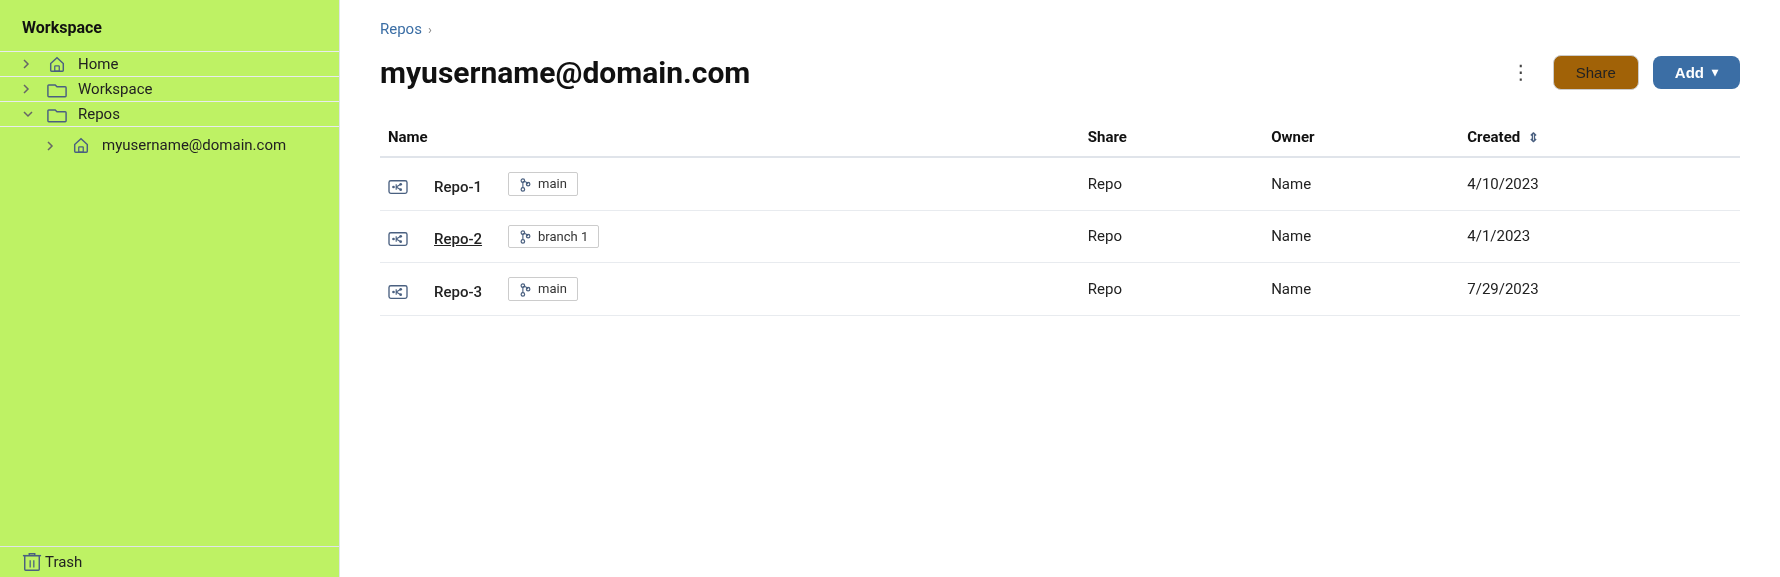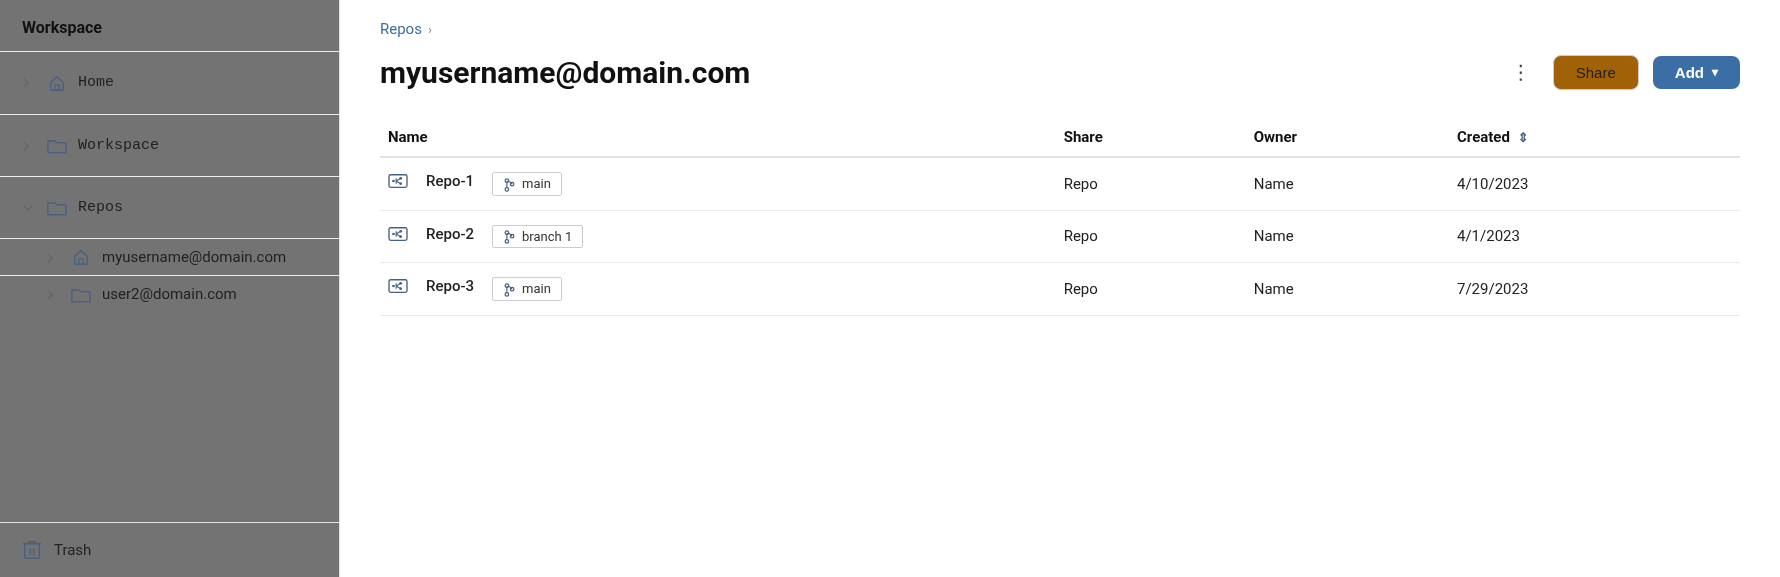--- a/index.html
+++ b/index.html
@@ -14,38 +14,37 @@
       color: #222;
     }
 
     
     .sidebar {
       width: 340px;
       min-width: 340px;
       border-right: 1px solid #e0e4ea;
       display: flex;
       flex-direction: column;
-      background: #737373;
+      background: #bef264;
       padding-top: 18px;
     }
     .sidebar-title {
       font-weight: 700;
       font-size: 16px;
       padding: 0 22px 14px 22px;
       color: #111;
     }
     .sidebar-item {
       display: flex;
-      padding: 22px 22px;
+      padding: 3px 22px;
       cursor: pointer;
       border-top: 1px solid #e8ebef;
       gap: 10px;
       color: #222;
       font-size: 15px;
-      font-family: Liberation Mono, monospace;
     }
     .sidebar-item .chevron {
       width: 14px;
       font-size: 11px;
       color: #666;
       flex-shrink: 0;
       display: flex;
       align-items: center;
     }
     .sidebar-item .item-icon {
@@ -84,22 +83,22 @@
       align-items: center;
       justify-content: center;
       flex-shrink: 0;
     }
 
     .sidebar-trash {
       margin-top: auto;
       border-top: 1px solid #e0e4ea;
       display: flex;
       align-items: center;
-      padding: 16px 22px;
-      gap: 12px;
+      padding: 4px 22px;
+      gap: 3px;
       cursor: pointer;
       color: #222;
       font-size: 15px;
     }
 
     
     .main {
       flex: 1;
       display: flex;
       flex-direction: column;
@@ -198,22 +197,22 @@
       border-bottom: 1px solid #e8ebef;
       font-size: 15px;
       color: #222;
       vertical-align: middle;
     }
     .repo-table tr:last-child td {
       border-bottom: 1px solid #e8ebef;
     }
     .repo-name-cell {
       display: flex;
-      align-items: flex-start;
-      gap: 18px;
+      align-items: flex-end;
+      gap: 26px;
     }
     .repo-icon {
       color: #4a6080;
       display: flex;
       align-items: center;
     }
     .branch-badge {
       display: inline-flex;
       align-items: center;
       gap: 6px;
@@ -291,33 +290,20 @@
     <span class="item-icon">
       <svg width="18" height="18" viewBox="0 0 20 20" fill="none">
           <path d="M3 9.5L10 3l7 6.5V17a1 1 0 01-1 1H4a1 1 0 01-1-1V9.5z" stroke="#4a6080" stroke-width="1.6" fill="none"></path>
           <rect x="7.5" y="12" width="5" height="6" rx="0.5" stroke="#4a6080" stroke-width="1.4" fill="none"></rect>
         </svg>
     </span>
     <span class="item-label">myusername@domain.com</span>
   </div>
 
 
-  <div class="sidebar-subitem">
-    <span class="chevron">
-      <svg width="8" height="12" viewBox="0 0 8 12">
-          <polyline points="2,2 6,6 2,10" stroke="#666" stroke-width="1.5" fill="none"></polyline>
-        </svg>
-    </span>
-    <span class="item-icon">
-      <svg width="20" height="17" viewBox="0 0 22 18" fill="none">
-          <path d="M2 4h7l2 2h9a1 1 0 011 1v9a1 1 0 01-1 1H2a1 1 0 01-1-1V5a1 1 0 011-1z" stroke="#4a6080" stroke-width="1.6" fill="none"></path>
-        </svg>
-    </span>
-    <span class="item-label">user2@domain.com</span>
-  </div>
 
 
   <div class="sidebar-trash">
     <span>
       <svg width="20" height="22" viewBox="0 0 22 24" fill="none">
         <polyline points="1,5 21,5" stroke="#4a6080" stroke-width="1.6"></polyline>
         <path d="M8 5V3h6v2" stroke="#4a6080" stroke-width="1.6" fill="none"></path>
         <rect x="3" y="5" width="16" height="16" rx="1" stroke="#4a6080" stroke-width="1.6" fill="none"></rect>
         <line x1="9" y1="10" x2="9" y2="18" stroke="#4a6080" stroke-width="1.4"></line>
         <line x1="13" y1="10" x2="13" y2="18" stroke="#4a6080" stroke-width="1.4"></line>
@@ -408,21 +394,21 @@
           <svg width="20" height="18" viewBox="0 0 22 20" fill="none">
             <rect x="1" y="3" width="20" height="14" rx="2" stroke="#4a6080" stroke-width="1.5" fill="none"></rect>
             <circle cx="6" cy="10" r="1.5" fill="#4a6080"></circle>
             <line x1="9" y1="7" x2="9" y2="13" stroke="#4a6080" stroke-width="1.3"></line>
             <line x1="9" y1="10" x2="14" y2="7" stroke="#4a6080" stroke-width="1.3"></line>
             <line x1="9" y1="10" x2="14" y2="13" stroke="#4a6080" stroke-width="1.3"></line>
             <circle cx="14" cy="7" r="1.5" fill="#4a6080"></circle>
             <circle cx="14" cy="13" r="1.5" fill="#4a6080"></circle>
           </svg>
         </span>
-        <span style="font-weight:500;">Repo-2</span>
+        <span style="font-weight:500;text-decoration:underline;">Repo-2</span>
         <span class="branch-badge">
           <span class="branch-icon">
             <svg width="13" height="14" viewBox="0 0 14 16" fill="none">
               <circle cx="4" cy="3" r="2" stroke="#4a6080" stroke-width="1.4" fill="none"></circle>
               <circle cx="4" cy="13" r="2" stroke="#4a6080" stroke-width="1.4" fill="none"></circle>
               <circle cx="10" cy="7" r="2" stroke="#4a6080" stroke-width="1.4" fill="none"></circle>
               <path d="M4 5v6" stroke="#4a6080" stroke-width="1.3"></path>
               <path d="M4 5c0-1 2-3 6 2" stroke="#4a6080" stroke-width="1.3" fill="none"></path>
             </svg>
           </span>

